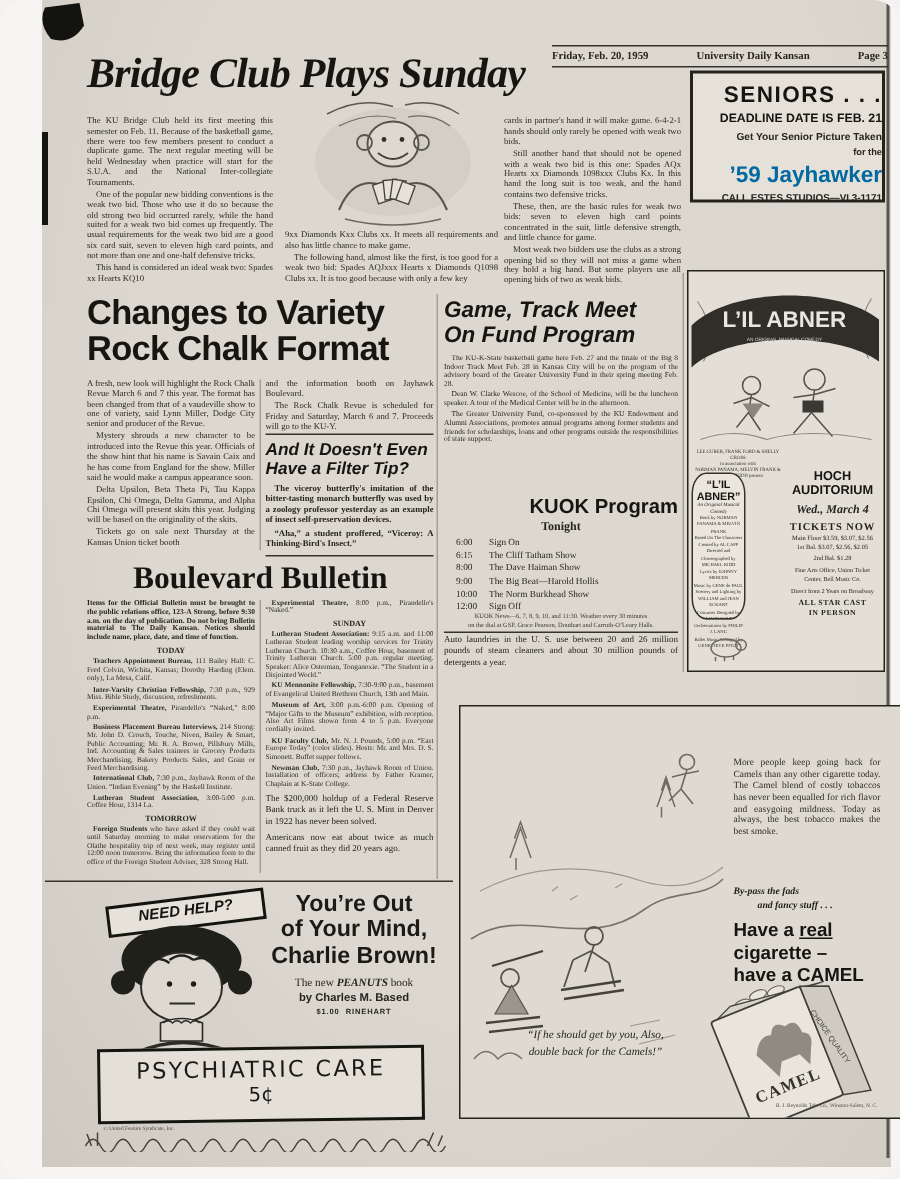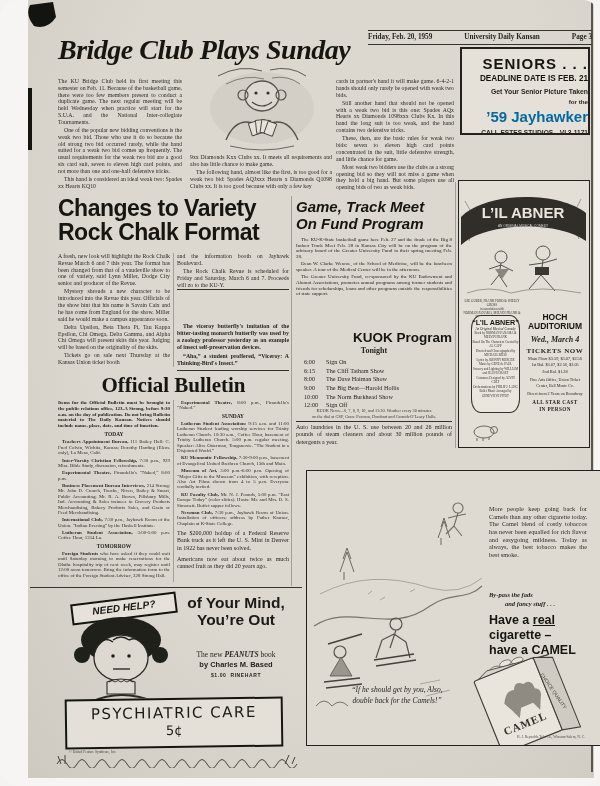--- a/index.html
+++ b/index.html
@@ -143,27 +143,31 @@
     <p class="bt">Delta Upsilon, Beta Theta Pi, Tau Kappa Epsilon, Chi Omega, Delta Gamma, and Alpha Chi Omega will present skits this year. Judging will be based on the originality of the skits.</p>
     <p class="bt">Tickets go on sale next Thursday at the Kansas Union ticket booth</p>
   </div>
   <div class="abs vrule" style="left:145px;top:253px;height:114px"></div>
   <div class="abs col" style="left:149px;top:253px;width:112px;height:34px">
     <p class="bt noind">and the information booth on Jayhawk Boulevard.</p>
     <p class="bt">The Rock Chalk Revue is scheduled for Friday and Saturday, March 6 and 7. Proceeds will go to the KU-Y.</p>
   </div>
 
   <div class="abs rule" style="left:149px;top:289px;width:112px;height:1px"></div>
+  <div class="abs h-filter" style="left:149px;top:294px;width:112px">
+    <div>And It Doesn't Even</div>
+    <div>Have a Filter Tip?</div>
+  </div>
   <div class="abs col" style="left:149px;top:323px;width:112px;height:44px">
     <p class="ftp noind">The viceroy butterfly's imitation of the bitter-tasting monarch butterfly was used by a zoology professor yesterday as an example of insect self-preservation devices.</p>
     <p class="ftp">“Aha,” a student proffered, “Viceroy: A Thinking-Bird's Insect.”</p>
   </div>
   <div class="abs rule" style="left:149px;top:370px;width:112px;height:1px"></div>
 
-  <div class="abs h-bulletin" style="left:30px;top:375px;width:231px">Official Bulletin</div>
+  <div class="abs h-bulletin" style="left:30px;top:375px;width:231px">Boulevard Bulletin</div>
   <div class="abs col" style="left:30px;top:400px;width:112px;height:184px">
     <p class="intro">Items for the Official Bulletin must be brought to the public relations office, 123-A Strong, before 9:30 a.m. on the day of publication. Do not bring Bulletin material to The Daily Kansan. Notices should include name, place, date, and time of function.</p>
     <div class="blab">TODAY</div>
     <p class="bl"><b>Teachers Appointment Bureau,</b><span> 111 Bailey Hall: C. Fred Colvin, Wichita, Kansas; Dorothy Harding (Elem. only), La Mesa, Calif.</span></p>
     <p class="bl"><b>Inter-Varsity Christian Fellowship,</b><span> 7:30 p.m., 929 Miss. Bible Study, discussion, refreshments.</span></p>
     <p class="bl"><b>Experimental Theatre,</b><span> Pirandello's “Naked,” 8:00 p.m.</span></p>
     <p class="bl"><b>Business Placement Bureau Interviews,</b><span> 214 Strong: Mr. John D. Crouch, Touche, Niven, Bailey &amp; Smart, Public Accounting; Mr. R. A. Brown, Pillsbury Mills, Ind. Accounting &amp; Sales trainees in Grocery Products Merchandising, Bakery Products Sales, and Grain or Feed Merchandising.</span></p>
     <p class="bl"><b>International Club,</b><span> 7:30 p.m., Jayhawk Room of the Union. “Indian Evening” by the Haskell Institute.</span></p>
     <p class="bl"><b>Lutheran Student Association,</b><span> 3:00-5:00 p.m. Coffee Hour, 1314 La.</span></p>
     <div class="blab">TOMORROW</div>
@@ -245,21 +249,21 @@
       </g>
       <polygon points="36,88 50,88 43,98" fill="#8a867e"></polygon>
       <rect x="76" y="86" width="14" height="8" fill="#3a3833"></rect>
       <path d="M8,112 Q30,104 52,112 Q80,104 122,112" stroke="#8a867d" fill="none" stroke-width="0.8"></path>
     </svg>
     <div class="abs la-presenters" style="left:2px;top:118px;width:62px">
       <div>LEE GUBER, FRANK FORD &amp; SHELLY GROSS</div>
       <div>in association with</div>
       <div>NORMAN PANAMA, MELVIN FRANK &amp; MICHAEL KIDD present</div>
     </div>
-    <div class="abs la-bubble" style="left:12px;top:134px;width:49px;height:98px">
+    <div class="abs la-bubble" style="left:2px;top:134px;width:36px;height:98px">
       <div class="la-btitle">“L’IL ABNER”</div>
       <div class="la-bsub">An Original Musical Comedy</div>
       <div class="la-credit">Book by NORMAN PANAMA &amp; MELVIN FRANK</div>
       <div class="la-credit">Based On The Characters Created by AL CAPP</div>
       <div class="la-credit">Directed and Choreographed by MICHAEL KIDD</div>
       <div class="la-credit">Lyrics by JOHNNY MERCER</div>
       <div class="la-credit">Music by GENE de PAUL</div>
       <div class="la-credit">Scenery and Lighting by WILLIAM and JEAN ECKART</div>
       <div class="la-credit">Costumes Designed by ALVIN COLT</div>
       <div class="la-credit">Orchestrations by PHILIP J. LANG</div>
@@ -300,22 +304,23 @@
       <ellipse cx="58" cy="46" rx="27" ry="23" fill="#ddd9d1" stroke="#2b2a24" stroke-width="1.3"></ellipse>
       <path d="M34,32 Q42,24 50,30 M50,28 Q58,22 66,28 M66,28 Q74,24 82,32" stroke="#20201a" fill="none" stroke-width="1.5"></path>
       <circle cx="50" cy="44" r="1.8" fill="#20201a"></circle>
       <circle cx="66" cy="44" r="1.8" fill="#20201a"></circle>
       <path d="M50,57 L67,57" stroke="#2b2a24" stroke-width="1.4"></path>
       <path d="M44,70 Q58,64 72,70 L72,82 L44,82 Z" fill="#ddd9d1" stroke="#2b2a24" stroke-width="1.1"></path>
       <path d="M46,70 q3,-3 6,0 q3,-3 6,0 q3,-3 6,0 q3,-3 6,0" stroke="#2b2a24" fill="none" stroke-width="0.9"></path>
       <path d="M28,90 Q58,76 92,90" stroke="#2b2a24" fill="none" stroke-width="2.2"></path>
     </svg>
     <div class="abs pn-title" style="left:112px;top:2px;width:138px">
+      <div>You’re Out</div>
       <div>of Your Mind,</div>
-      <div>You’re Out</div>
+      <div>Charlie Brown!</div>
     </div>
     <div class="abs pn-sub" style="left:114px;top:58px;width:134px">
       <span>The new </span><span class="bk">PEANUTS</span><span> book</span>
     </div>
     <div class="abs pn-by" style="left:114px;top:68px;width:134px">by Charles M. Based</div>
     <div class="abs pn-price" style="left:114px;top:80px;width:134px">
       <span>$1.00</span>&nbsp;&nbsp;<span>RINEHART</span>
     </div>
     <div class="abs pn-booth" style="left:10px;top:106px;width:218px;height:50px">
       <div class="pn-b1">PSYCHIATRIC CARE</div>

